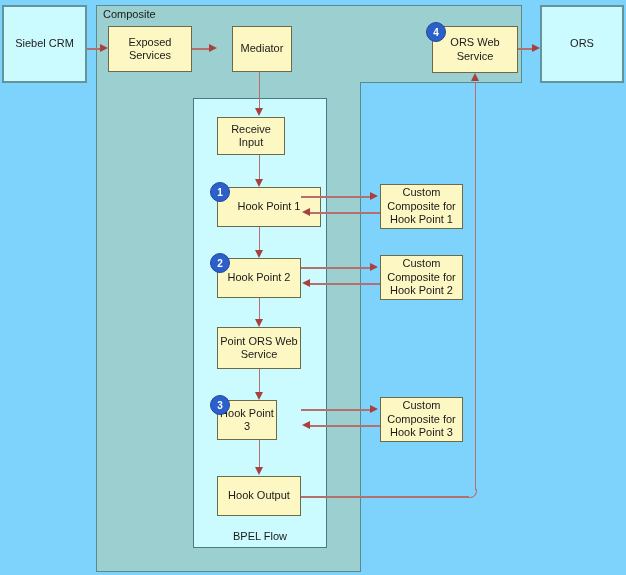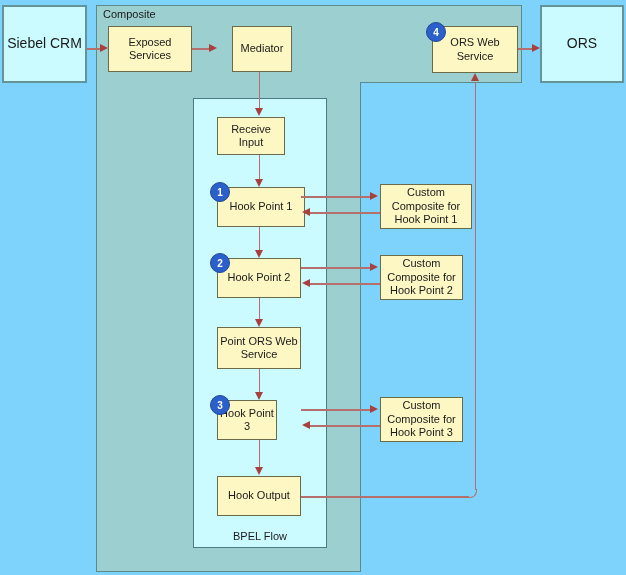--- a/index.html
+++ b/index.html
@@ -1,21 +1,21 @@
 <!DOCTYPE html>
 <html><head>
 <meta charset="utf-8">
 <style>
   html,body{margin:0;padding:0;background:#ffffff;}
   body{font-family:"Liberation Sans","DejaVu Sans",sans-serif;}
   #stage{position:relative;width:626px;height:575px;background:#7dd3fc;overflow:hidden;}
 
   .box{position:absolute;box-sizing:border-box;display:flex;align-items:center;
        justify-content:center;text-align:center;line-height:1.22;
-       font-size:14px;color:#1a1a1a;}
+       font-size:11px;color:#1a1a1a;}
 
   
   .ext{background:#ccfbff;border:2px solid #63949b;}
 
   
   .proc{background:#fdf7c3;border:1.5px solid #6b6b4a;font-size:11px;}
 
   
   .composite-top{position:absolute;background:#9ccfcf;border:1.5px solid #5c8a8a;box-sizing:border-box;}
   .composite-bot{position:absolute;background:#9ccfcf;border:1.5px solid #5c8a8a;border-top:none;box-sizing:border-box;}
@@ -79,21 +79,21 @@
   </div>
   <div class="badge" style="left:426px;top:22px;">4</div>
 
   <div class="bpel" style="left:193px;top:98px;width:134px;height:450px;"></div>
   <div class="bpel-label" style="left:193px;top:530px;width:134px;">BPEL Flow</div>
 
   <div class="box proc" style="left:217px;top:117px;width:68px;height:38px;">
     <span>Receive Input</span>
   </div>
 
-  <div class="box proc" style="left:217px;top:187px;width:88px;height:40px;">
+  <div class="box proc" style="left:217px;top:187px;width:104px;height:40px;">
     <span>Hook Point 1</span>
   </div>
   <div class="badge" style="left:210px;top:182px;">1</div>
 
   <div class="box proc" style="left:217px;top:258px;width:84px;height:40px;">
     <span>Hook Point 2</span>
   </div>
   <div class="badge" style="left:210px;top:253px;">2</div>
 
   <div class="box proc" style="left:217px;top:327px;width:84px;height:42px;">
@@ -102,21 +102,21 @@
 
   <div class="box proc" style="left:217px;top:400px;width:60px;height:40px;">
     <span>Hook Point 3</span>
   </div>
   <div class="badge" style="left:210px;top:395px;">3</div>
 
   <div class="box proc" style="left:217px;top:476px;width:84px;height:40px;">
     <span>Hook Output</span>
   </div>
 
-  <div class="box proc" style="left:380px;top:184px;width:92px;height:45px;">
+  <div class="box proc" style="left:380px;top:184px;width:83px;height:45px;">
     <span>Custom Composite for Hook Point 1</span>
   </div>
   <div class="box proc" style="left:380px;top:255px;width:83px;height:45px;">
     <span>Custom Composite for Hook Point 2</span>
   </div>
   <div class="box proc" style="left:380px;top:397px;width:83px;height:45px;">
     <span>Custom Composite for Hook Point 3</span>
   </div>
 
   <div class="ln lnh" style="left:87px;top:48px;width:14px;"></div>

